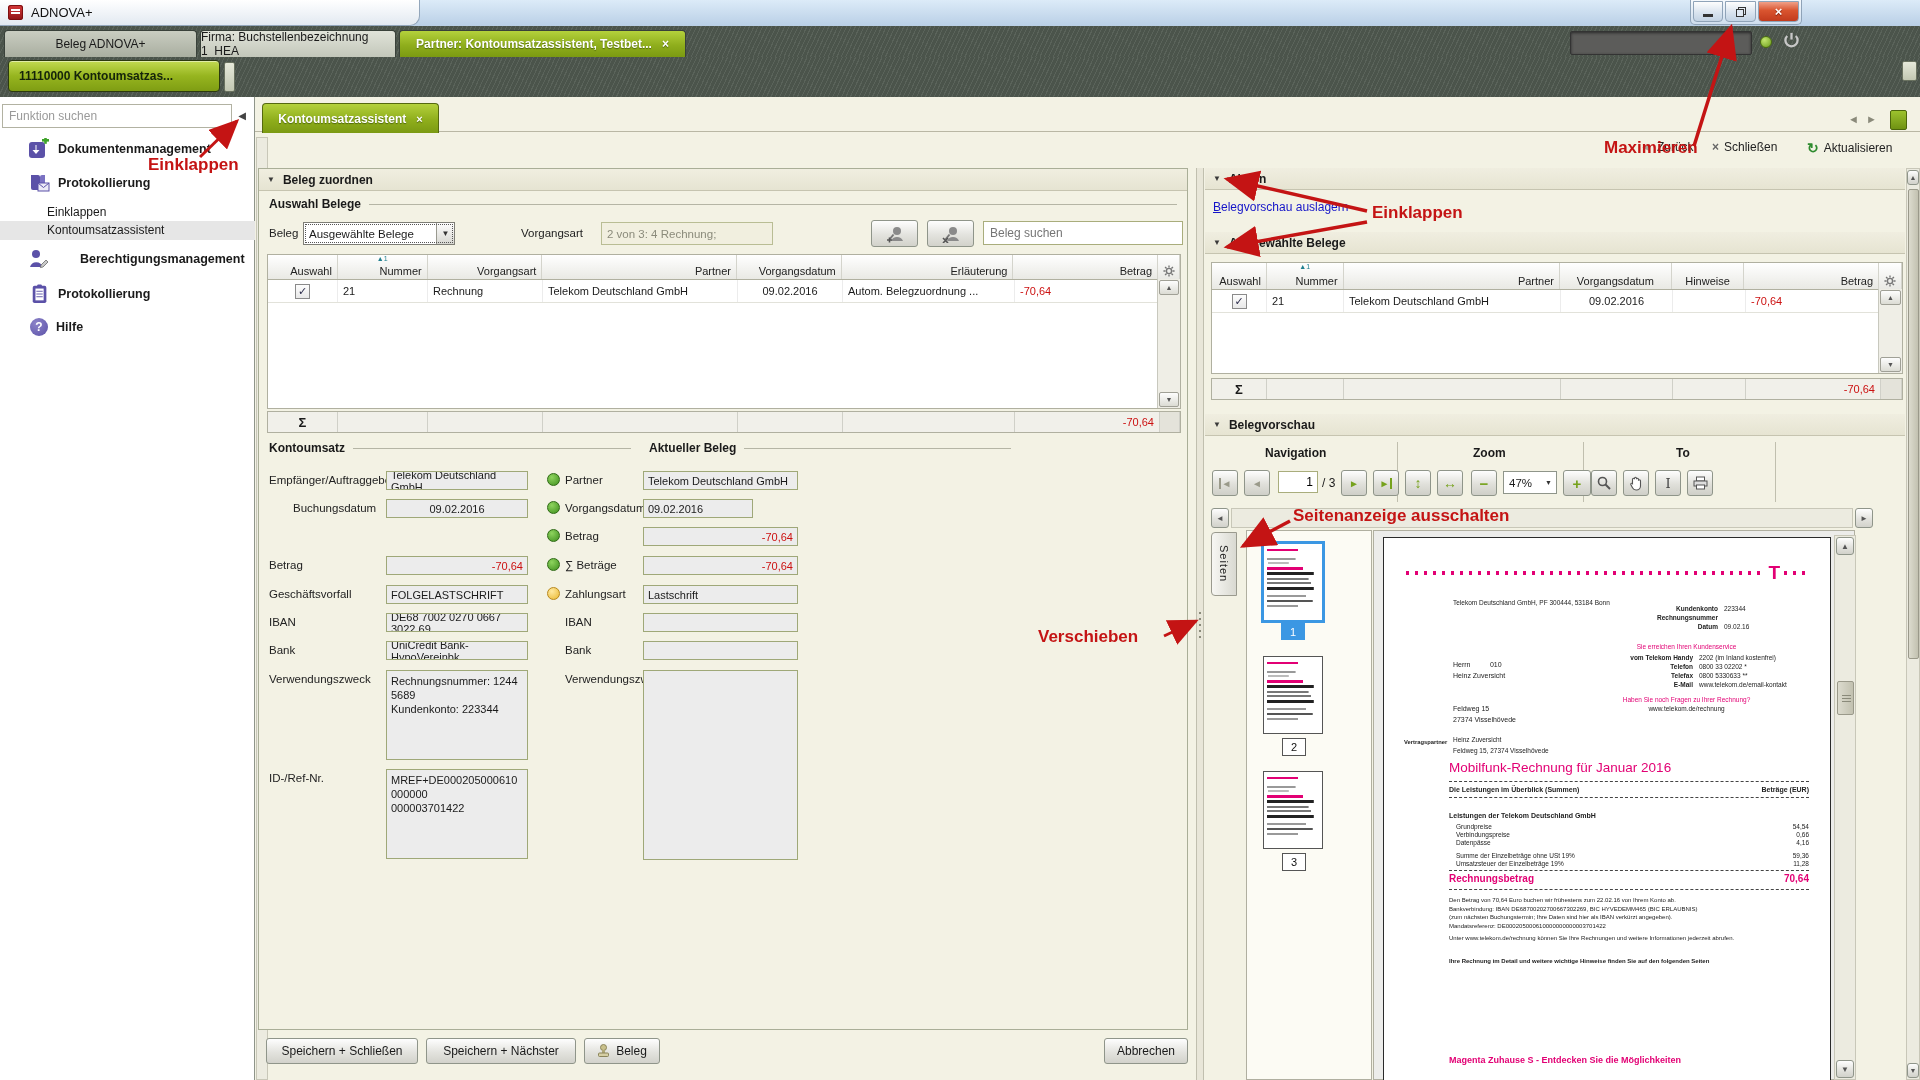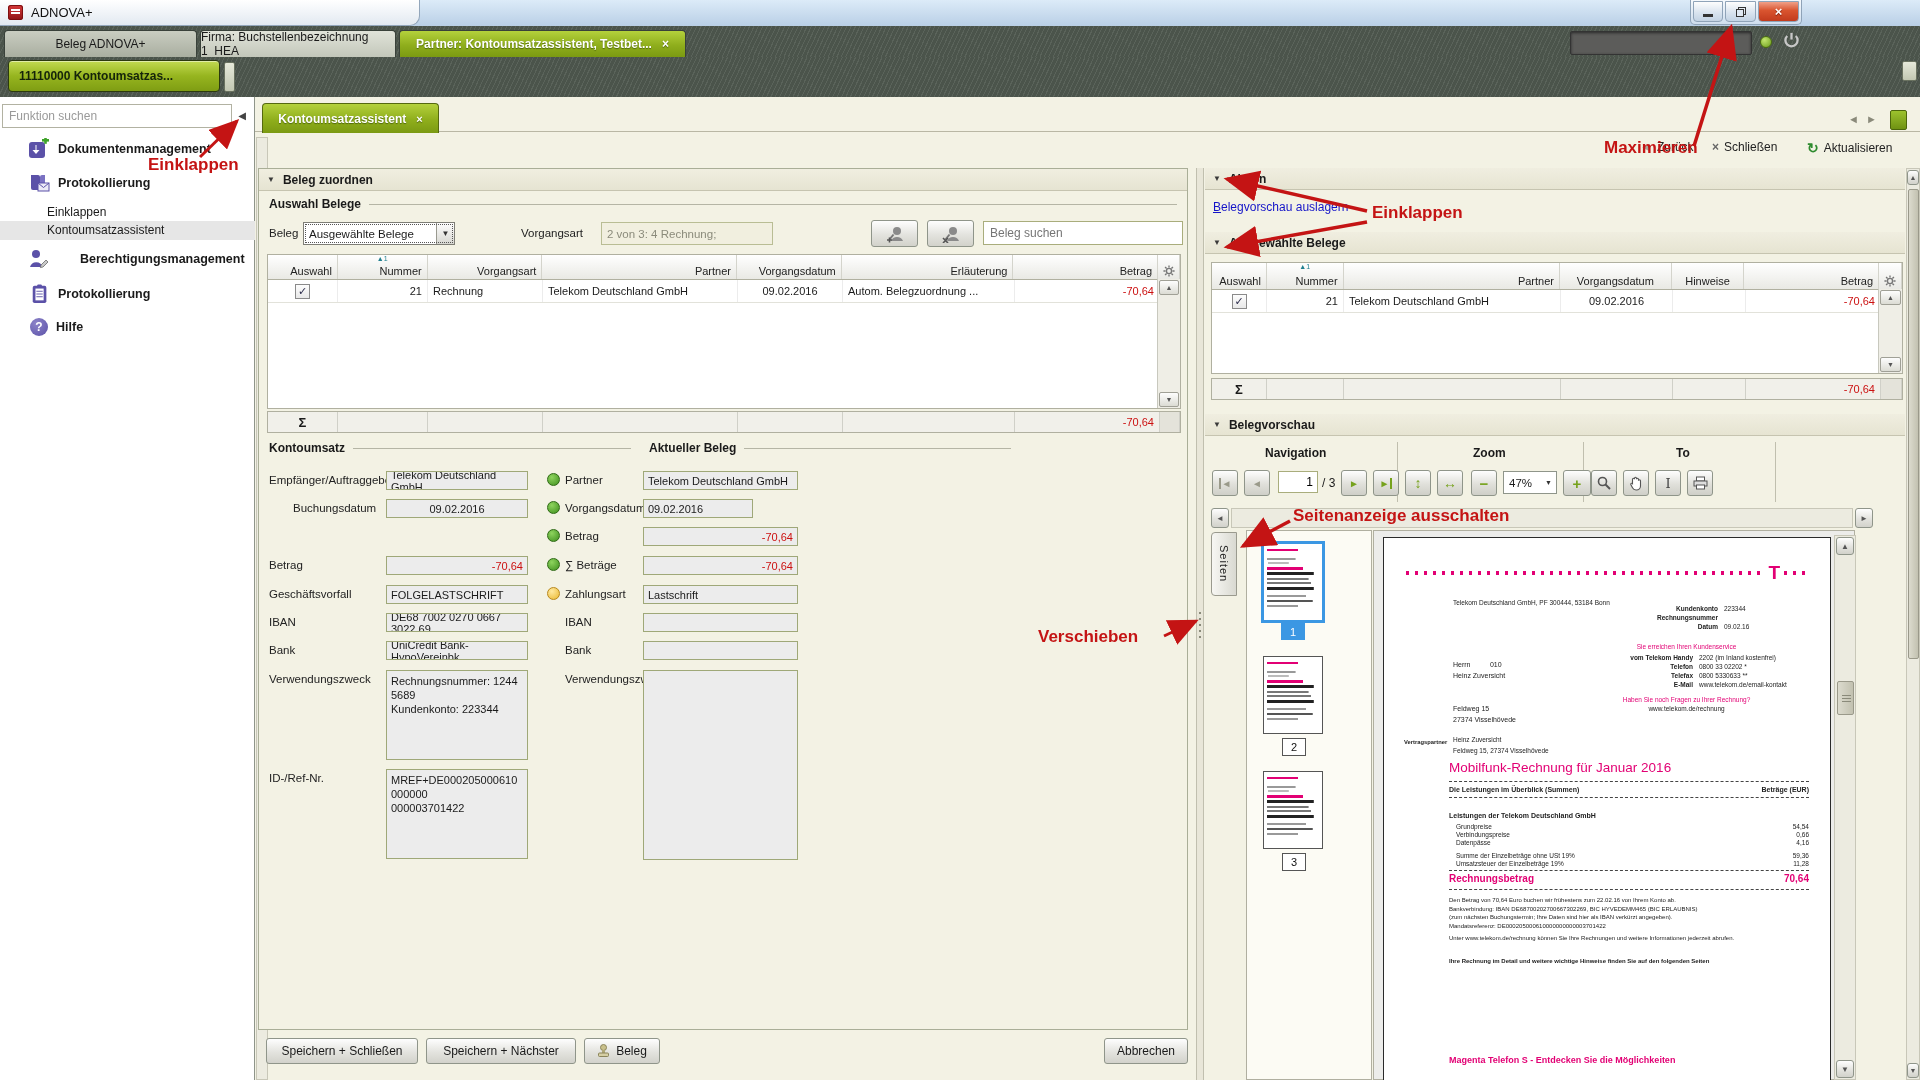--- a/index.html
+++ b/index.html
@@ -93,21 +93,21 @@
   .flabel{position:absolute;font-size:11.5px;color:#222;}
   
   .tbl{position:absolute;border:1px solid #b0b0a0;background:#fff;box-sizing:border-box;}
   .thead{display:flex;background:linear-gradient(#ffffff,#e9e9e4);border-bottom:1px solid #b0b0a0;}
   .th{border-right:1px solid #d4d4cc;font-size:11px;color:#222;display:flex;align-items:flex-end;
       padding:2px 5px;box-sizing:border-box;position:relative;justify-content:flex-end;}
   .th.right{justify-content:flex-end;}
   .th .sort{position:absolute;top:0;left:50%;transform:translateX(-50%);font-size:7px;color:#1f7f8f;white-space:nowrap;}
   .trow{display:flex;border-bottom:1px solid #e2e2da;background:#fff;}
   .td{border-right:1px solid #ececec;font-size:11px;display:flex;align-items:center;padding:0 5px;box-sizing:border-box;}
-  .td.right{justify-content:flex-end;}
+  .td.right{justify-content:flex-start;}
   .td.center{justify-content:center;}
   .td.red{color:#cc1111;}
   .cbx{width:13px;height:13px;border:1px solid #8a8a8a;background:linear-gradient(#fdfdfd,#e8e8e8);
        display:flex;align-items:center;justify-content:center;font-size:11px;color:#2a2a4a;margin:0 auto;}
   .sumrow{position:absolute;display:flex;background:#f1f0ea;border:1px solid #b0b0a0;box-sizing:border-box;}
   .sumrow .sc{border-right:1px solid #d0d0c8;display:flex;align-items:center;justify-content:center;box-sizing:border-box;}
   .scrollcol{background:#efeee6;border-left:1px solid #c8c8be;position:relative;}
   .sbtn{position:absolute;left:1px;right:1px;height:15px;background:linear-gradient(#fdfdfd,#dcdcd4);
         border:1px solid #a0a096;border-radius:2px;display:flex;align-items:center;justify-content:center;
         font-size:7px;color:#555;box-sizing:border-box;cursor:default;}
@@ -742,21 +742,21 @@
 
     <div class="inv" style="left:65px;top:358px;width:360px;font-size:6px;line-height:8.5px;">
       <div>Den Betrag von 70,64 Euro buchen wir frühestens zum 22.02.16 von Ihrem Konto ab.</div>
       <div>Bankverbindung: IBAN DE68700202700667302269, BIC HYVEDEMM465 (BIC ERLAUBNIS)</div>
       <div>(zum nächsten Buchungstermin; Ihre Daten sind hier als IBAN verkürzt angegeben).</div>
       <div>Mandatsreferenz: DE000205000610000000000003701422</div>
       <div style="margin-top:4px;">Unter www.telekom.de/rechnung können Sie Ihre Rechnungen und weitere Informationen jederzeit abrufen.</div>
       <div class="bold" style="margin-top:14px;font-weight:bold;">Ihre Rechnung im Detail und weitere wichtige Hinweise finden Sie auf den folgenden Seiten</div>
     </div>
 
-    <div class="inv mag bold" style="left:65px;top:518px;font-size:9px;">Magenta Telefon S - Entdecken Sie die Möglichkeiten</div>
+    <div class="inv mag bold" style="left:65px;top:518px;font-size:9px;">Magenta Zuhause S - Entdecken Sie die Möglichkeiten</div>
   </div>
 
   <div class="abs strack" style="left:1834px;top:535px;width:22px;height:545px;">
     <div class="btn" style="position:absolute;left:1px;top:1px;width:18px;height:18px;">
         <span style="font-size:8px;color:#555;">▲</span>
       </div>
     <div class="sthumb" style="left:2px;top:145px;width:17px;height:34px;">
       <div style="position:absolute;left:4px;top:13px;width:9px;height:1px;background:#8a8a7a;box-shadow:0 3px 0 #8a8a7a,0 6px 0 #8a8a7a;"></div>
     </div>
     <div class="btn" style="position:absolute;left:1px;bottom:1px;width:18px;height:18px;">

